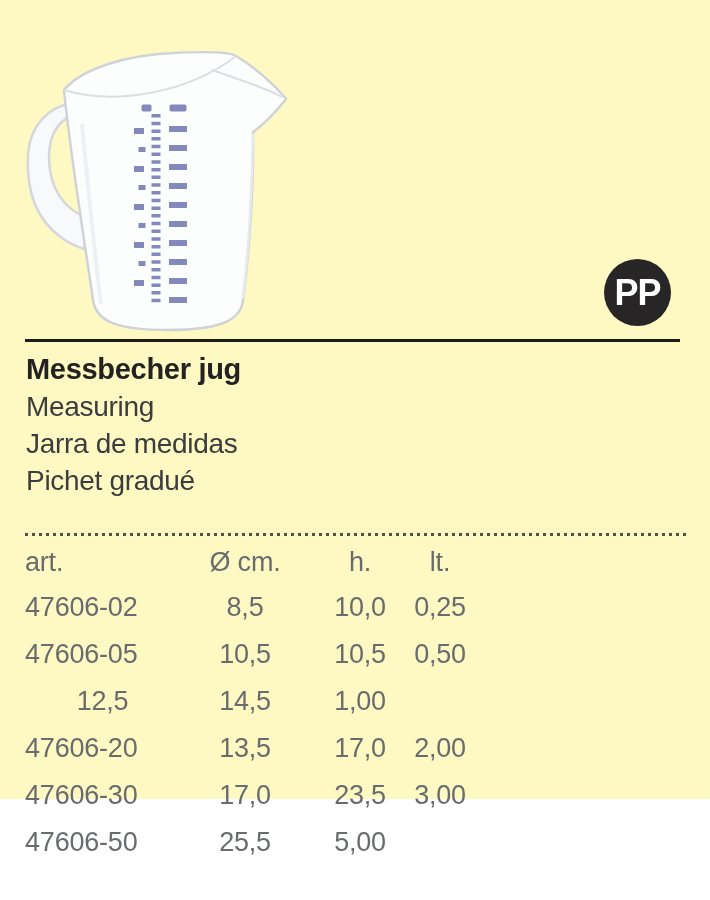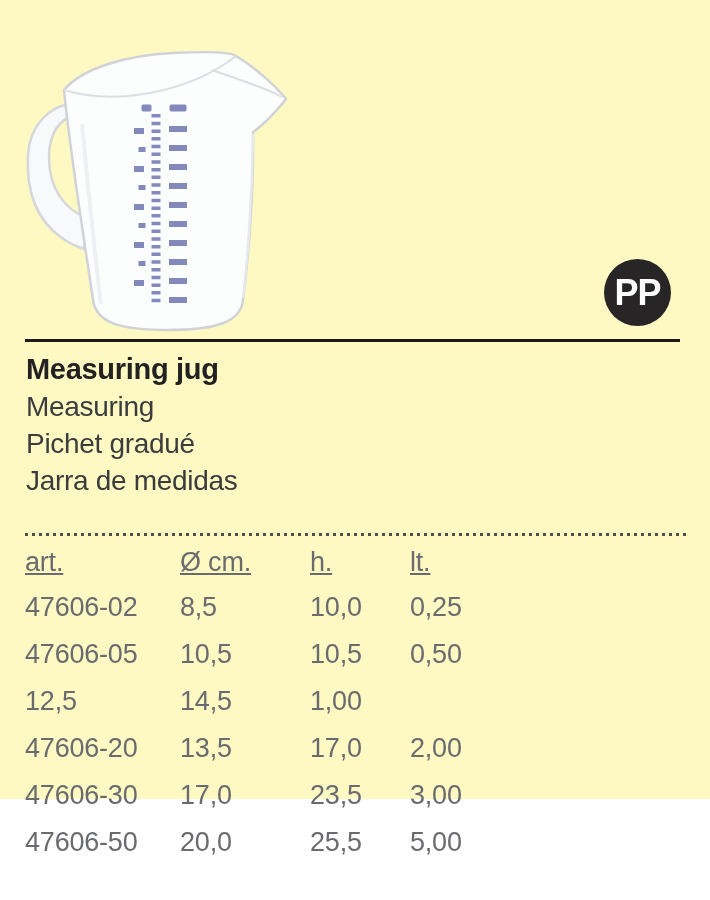--- a/index.html
+++ b/index.html
@@ -48,23 +48,23 @@
   
   .spec-table { position: absolute; left: 25px; top: 540px; width: 470px; }
   .trow {
     display: grid;
     grid-template-columns: 155px 130px 100px 60px;
     align-items: center;
     height: 47px;
     font-size: 27px; color: #696b6e; letter-spacing: -0.2px;
     white-space: nowrap;
   }
-  .trow.thead { height: 44px; text-decoration: underline; }
+  .trow.thead { height: 44px; }
   .trow .c-art { text-align: left; }
-  .trow .c-dia, .trow .c-h, .trow .c-lt { text-align: left; }
+  .trow .c-dia, .trow .c-h, .trow .c-lt { text-align: center; }
 </style>
 </head>
 <body>
 
 <div class="page">
 
   <svg class="photo" viewBox="0 0 290 300" xmlns="http://www.w3.org/2000/svg">
 
     <path d="M58,60 C30,64 12,84 10,112 C8,148 18,178 44,196 C52,202 60,205 66,207 L70,176
              C46,168 31,146 31,115 C31,90 42,76 62,70 Z" fill="#f7f9fa" stroke="#d4d7db" stroke-width="2.5"></path>
@@ -92,24 +92,24 @@
     </g>
   </svg>
 
   <div class="pp-badge">
     <span>PP</span>
   </div>
 
   <div class="rule"></div>
 
   <div class="names">
-    <div class="title">Measuring jug</div>
+    <div class="title">Messbecher jug</div>
     <div class="subtitle">Measuring</div>
+    <div class="subtitle">Jarra de medidas</div>
     <div class="subtitle">Pichet gradué</div>
-    <div class="subtitle">Jarra de medidas</div>
   </div>
 
   <div class="dotted"></div>
 
   <div class="spec-table">
     <div class="trow thead">
       <div class="c-art">art.</div>
       <div class="c-dia">Ø cm.</div>
       <div class="c-h">h.</div>
       <div class="c-lt">lt.</div>
@@ -139,19 +139,18 @@
       <div class="c-lt">2,00</div>
     </div>
     <div class="trow">
       <div class="c-art">47606-30</div>
       <div class="c-dia">17,0</div>
       <div class="c-h">23,5</div>
       <div class="c-lt">3,00</div>
     </div>
     <div class="trow">
       <div class="c-art">47606-50</div>
-      <div class="c-dia">20,0</div>
       <div class="c-h">25,5</div>
       <div class="c-lt">5,00</div>
     </div>
   </div>
 
 </div>
 
 </body></html>

